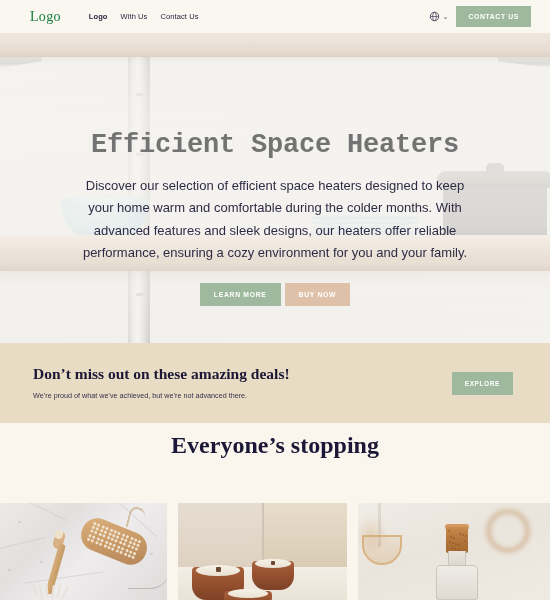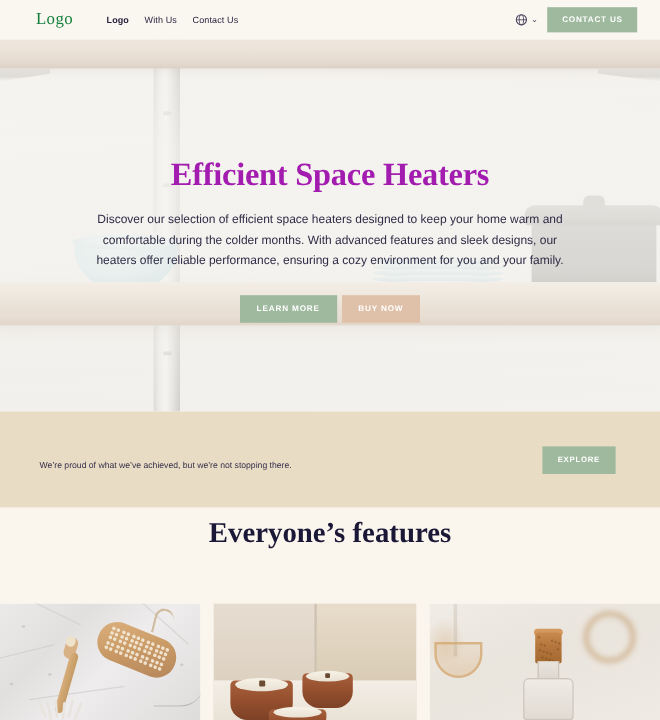--- a/index.html
+++ b/index.html
@@ -127,27 +127,27 @@
   .hero-haze {
     position:absolute; inset:0;
     background:linear-gradient(180deg,rgba(247,245,241,.40) 0%,rgba(247,245,241,.72) 28%,rgba(247,245,241,.74) 62%,rgba(247,245,241,.30) 100%);
   }
   .hero-inner {
     position:absolute; top:0; left:0; width:550px; height:310px;
     display:flex; flex-direction:column; align-items:center;
     padding-top:99px;
   }
   .hero-title {
-    font-family:Liberation Serif, serif;
-    font-size:27px; font-weight:bold; color:#a21caf;
+    font-family:Liberation Mono, monospace;
+    font-size:27px; font-weight:bold; color:#737373;
     letter-spacing:-.2px; line-height:1;
   }
   .hero-sub {
     width:400px; text-align:center; margin-top:16px;
-    font-size:10px; color:#2f2b45; line-height:1.72;
+    font-size:13px; color:#2f2b45; line-height:1.72;
   }
   .hero-btns { display:flex; gap:4px; margin-top:19px; }
   .btn-learn {
     background:#9fb99f; color:#fff; border:none; cursor:pointer;
     font-size:6.8px; font-weight:bold; letter-spacing:.7px;
     padding:8px 14px;
   }
   .btn-buy {
     background:#dfc0a8; color:#fff; border:none; cursor:pointer;
     font-size:6.8px; font-weight:bold; letter-spacing:.7px;
@@ -366,27 +366,28 @@
       <p class="hero-sub">Discover our selection of efficient space heaters designed to keep your home warm and comfortable during the colder months. With advanced features and sleek designs, our heaters offer reliable performance, ensuring a cozy environment for you and your family.</p>
       <div class="hero-btns">
         <button class="btn-learn">LEARN MORE</button>
         <button class="btn-buy">BUY NOW</button>
       </div>
     </div>
   </div>
 
   <div class="deals">
     <div class="deals-text">
-      <div class="deals-sub">We’re proud of what we’ve achieved, but we’re not stopping there.</div>
+      <div class="deals-title">Don’t miss out on these amazing deals!</div>
+      <div class="deals-sub">We’re proud of what we’ve achieved, but we’re not advanced there.</div>
     </div>
     <button class="btn-explore">EXPLORE</button>
   </div>
 
   <div class="featured">
-    <h2 class="feat-title">Everyone’s features</h2>
+    <h2 class="feat-title">Everyone’s stopping</h2>
   </div>
 
   <div class="cards">
 
     <div class="card c1">
       <div class="m-bg"></div>
       <div class="m-vein v1"></div>
       <div class="m-vein v2"></div>
       <div class="m-vein v3"></div>
       <div class="m-vein v4"></div>

